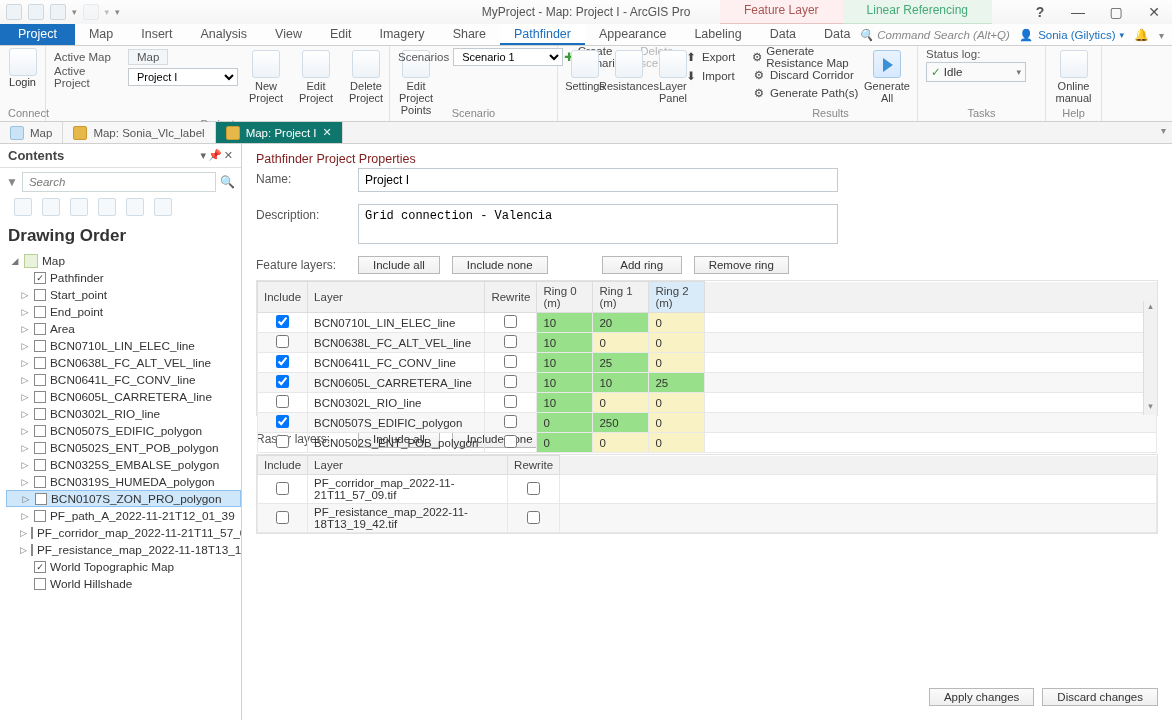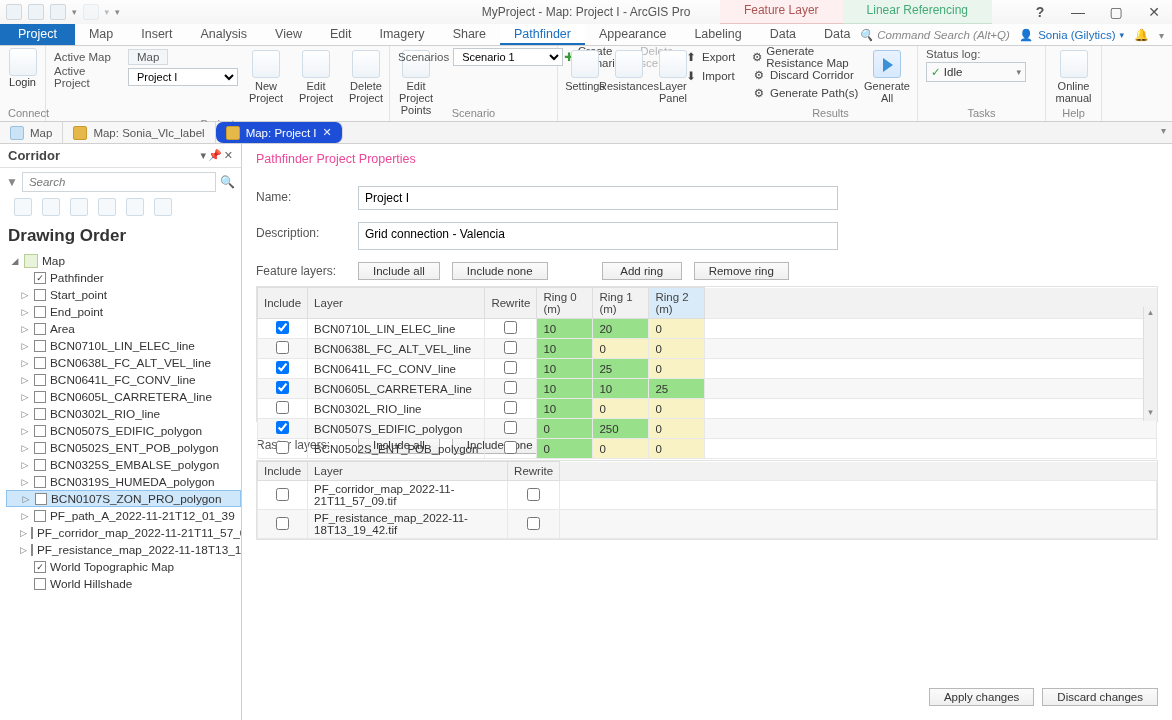--- a/index.html
+++ b/index.html
@@ -36,21 +36,21 @@
 .field-row { display:flex; align-items:center; gap:4px; font-size:11.5px; color:#555; height:18px;}
 .field-row select,.field-row input{ font-size:11px; border:1px solid #c3cbd1; background:#fff; padding:1px 4px; height:18px;}
 .scen-combo{width:110px;}
 .sline{display:flex; align-items:center; gap:4px; font-size:11.5px; color:#444; height:17px;}
 .sline.disabled{color:#b5b5b5;}
 .sline .ico{width:14px;height:14px; display:inline-flex; align-items:center; justify-content:center;}
 .chk{color:#3a9d3a;}
 .status-combo{width:100px; border:1px solid #c3cbd1; height:20px; font-size:11.5px; padding:1px 4px; display:flex; align-items:center; justify-content:space-between;}
 .doctabs { height:22px; display:flex; align-items:stretch; background:#f4f4f4; border-bottom:1px solid #d0d0d0; position:relative;}
 .dtab { display:flex; align-items:center; gap:6px; padding:0 10px; font-size:11.5px; color:#555; border-right:1px solid #d8d8d8; background:#f7f7f7;}
-.dtab.active{ background:#1d4ed8; color:#fff;border-radius:7px; }
+.dtab.active{ background:#0f766e; color:#fff; }
 .dtab .close{font-size:11px; color:inherit; opacity:.9;}
 .dtab-icon{width:14px;height:14px;background:#e6b84a;border:1px solid #c99a2e;border-radius:2px;}
 .dtab-icon.map{background:#cbe3f6;border-color:#9cc1dc;}
 
 .main { display:flex; height:calc(720px - 24px - 22px - 76px - 22px); }
 
 .contents { width:242px; border-right:1px solid #d0d0d0; display:flex; flex-direction:column; background:#fff;}
 .contents-hdr { display:flex; align-items:center; justify-content:space-between; padding:4px 8px; border-bottom:1px solid #e0e0e0;}
 .contents-hdr h3{ font-size:13px; font-weight:600; color:#444;}
 .panel-ctl{display:flex; gap:2px; font-size:11px; color:#666;}
@@ -64,25 +64,25 @@
 .tree{padding:2px 0 0 6px; overflow-y:auto; flex:1;}
 .tree-node{display:flex; align-items:center; gap:4px; padding:1.5px 4px; font-size:11.8px; white-space:nowrap;}
 .tree-node.lvl1{padding-left:14px;}
 .tw{width:10px; text-align:center; color:#777; font-size:9px;}
 .cb{width:12px;height:12px;border:1px solid #888;background:#fff;display:inline-flex;align-items:center;justify-content:center;font-size:9px;}
 .cb.checked::after{content:"✓"; color:#333;}
 .tree-node.selected{background:#cfe7fb;border:1px solid #8fc2ee;padding-top:0.5px;padding-bottom:0.5px;}
 
 
 .page{flex:1; padding:8px 14px; overflow:auto; position:relative;}
-.page h4{font-size:12.5px; font-weight:400; color:#ec4899; margin-bottom:20px;}
+.page h4{font-size:12.5px; font-weight:400; color:#7f1d1d; margin-bottom:2px;}
 .form-row{display:flex; align-items:flex-start; gap:22px; margin-bottom:12px;}
 .form-row label{width:80px; font-size:12px; color:#555; padding-top:4px;}
 .form-row input,.form-row textarea{width:480px; border:1px solid #c3cbd1; padding:4px 6px; font-size:12px; font-family:inherit;}
-.form-row textarea{height:28px; resize:none;}
+.form-row textarea{height:40px; resize:none;font-family:Liberation Mono, monospace;}
 .layers-row{display:flex; align-items:center; gap:12px; margin-bottom:6px;}
 .layers-row span:first-child{width:90px; font-size:12px; color:#555;}
 .btn{background:linear-gradient(#fbfbfb,#efefef); border:1px solid #b8b8b8; padding:2px 14px; font-size:11.5px; color:#333; min-width:80px; text-align:center; cursor:default;}
 .table-wrap{border:1px solid #e2e2e2; margin-bottom:14px; position:relative;}
 .tbl{width:100%; border-collapse:collapse; font-size:11.5px;}
 .tbl th{background:#f2f2f2; border:1px solid #ddd; padding:3px 6px; text-align:left; font-weight:400; color:#444;}
 .tbl th.sort{background:#d9ebf9;}
 .tbl td{border:1px solid #e8e8e8; padding:2px 6px; height:18px;}
 .tbl tr:nth-child(even) td{background:#f7f7f7;}
 .cell-green{background:#99e08a !important;}
@@ -308,21 +308,21 @@
       <span>Map: Project I</span>
       <span class="close">✕</span>
     </div>
     <div style="position:absolute;right:6px;top:3px;color:#888;font-size:10px;">▾</div>
 </div>
 
 <div class="main">
 
   <div class="contents">
     <div class="contents-hdr">
-      <h3>Corridor</h3>
+      <h3>Contents</h3>
       <div class="panel-ctl">
         <span>▾</span>
         <span>📌</span>
         <span>✕</span>
       </div>
     </div>
     <div class="search-row">
       <span class="filter">▼</span>
       <input placeholder="Search" style="">
       <span class="mag">🔍</span>

